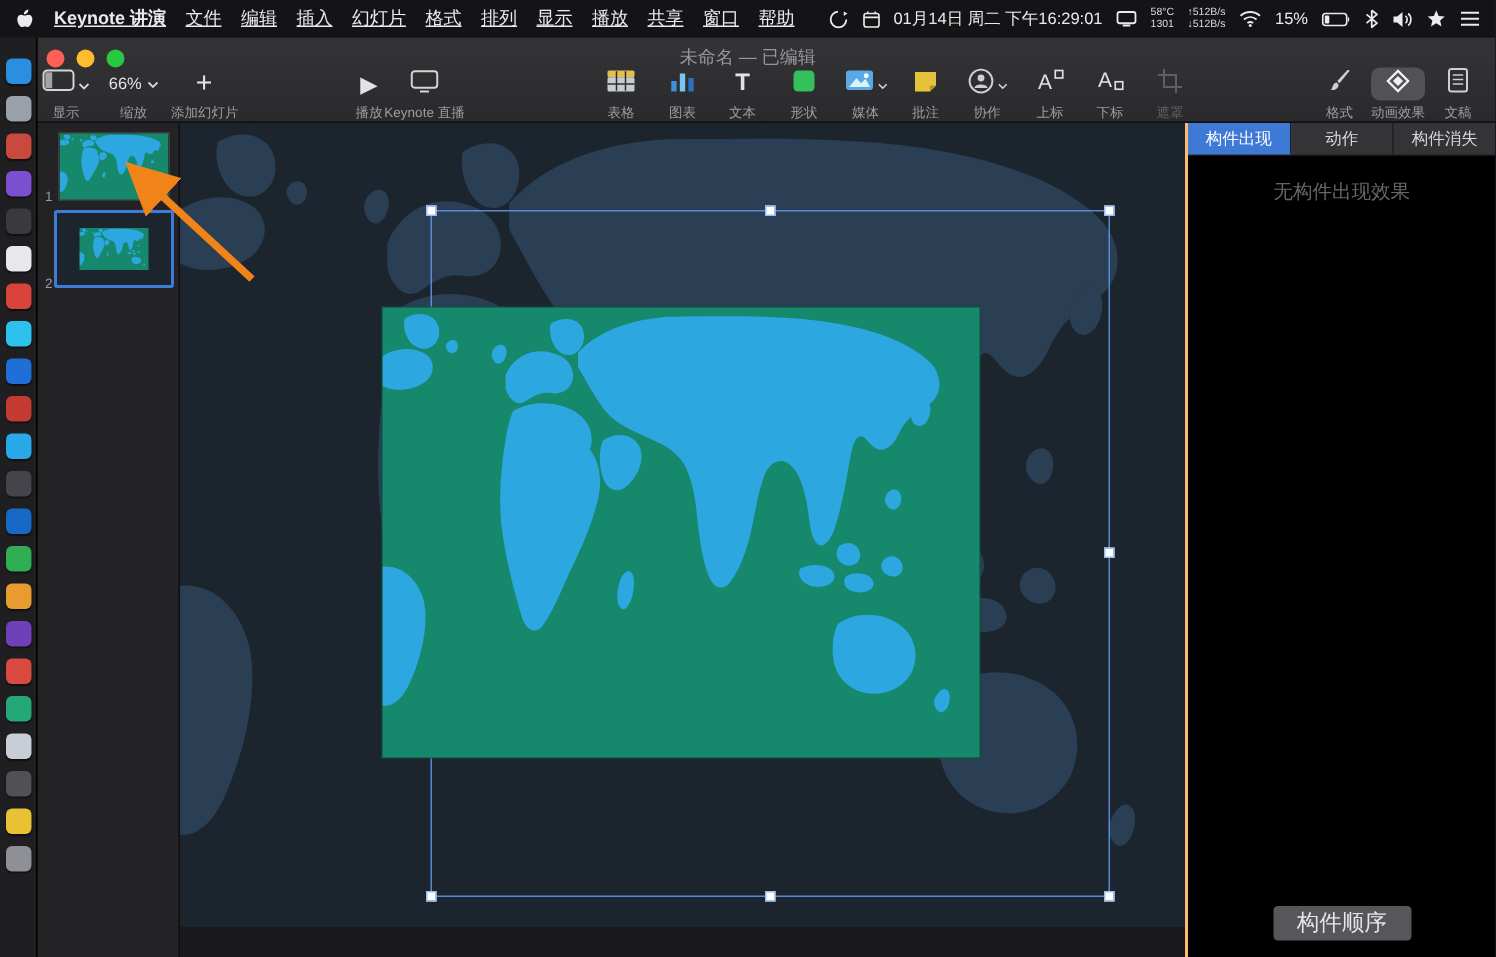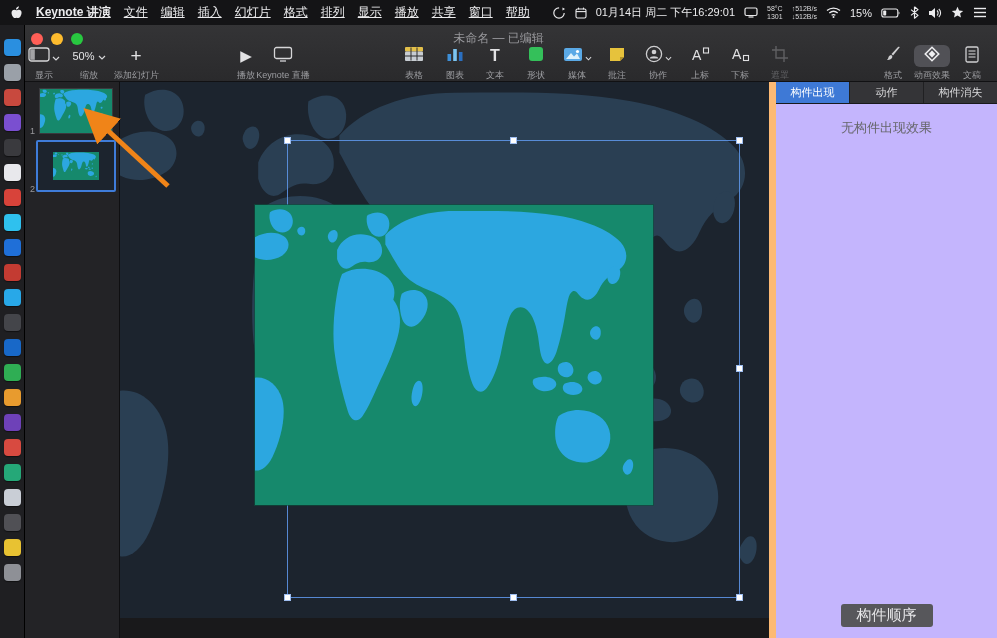--- a/index.html
+++ b/index.html
@@ -57,22 +57,22 @@
   .selection { position:absolute; left:167px; top:58px; width:453px; height:458px;
                border:1px solid rgba(96,154,238,.85); z-index:1; }
   .handle { position:absolute; width:7px; height:7px; background:#fff; border:1px solid #9fbef0; }
   .h-tl{left:-4px;top:-4px;} .h-tm{left:50%;margin-left:-4px;top:-4px;} .h-tr{right:-4px;top:-4px;}
   .h-ml{left:-4px;top:50%;margin-top:-4px;} .h-mr{right:-4px;top:50%;margin-top:-4px;}
   .h-bl{left:-4px;bottom:-4px;} .h-bm{left:50%;margin-left:-4px;bottom:-4px;} .h-br{right:-4px;bottom:-4px;}
   .green-img { position:absolute; left:135px; top:123px; width:398px; height:300px;
                background:#16896c; overflow:hidden; z-index:2; box-shadow:0 0 0 1px rgba(10,80,60,.6); }
 
   
-  .inspector { position:absolute; right:0; top:82px; width:228px; bottom:0; background:#c4b5fd;
-               border-left:7px solid #fdba74; z-index:3; }
+  .inspector { position:absolute; right:0; top:82px; width:207px; bottom:0; background:#000000;
+               border-left:2px solid #fdba74; z-index:3; }
   .insp-tabs { display:flex; height:22px; background:#343437; border-bottom:1px solid #19191b; }
   .insp-tab { flex:1; display:flex; align-items:center; justify-content:center; font-size:11px;
               color:#d8d8da; border-right:1px solid #202022; cursor:default; }
   .insp-tab:last-child { border-right:none; }
   .insp-tab.selected { background:#3e79d6; color:#fff; }
   .insp-empty { margin-top:15px; text-align:center; color:#66666a; font-size:13px; }
   .add-effect { margin:13px 10px 0; height:22px; background:#2e7ceb; border-radius:5px; color:#fff;
                 font-size:12px; display:flex; align-items:center; justify-content:center; cursor:default; }
   .build-order { position:absolute; bottom:11px; left:50%; transform:translateX(-50%);
                  background:#57575b; border-radius:3px; padding:2px 16px; font-size:15px; color:#e6e6e8; white-space:nowrap; }
@@ -226,21 +226,21 @@
                 <path d="M1,1 L4,4 L7,1" fill="none" stroke="#d6d6d8" stroke-width="1.2"></path>
               </svg>
           </span>
         </span>
         <div class="lb">显示</div>
       </div>
 
       <div class="tbi" style="left:67px">
         <span class="ic">
             <span class="zoom-pill">
-          <span>50%</span>
+          <span>66%</span>
           <span><svg width="8" height="5" viewBox="0 0 8 5">
                   <path d="M1,1 L4,4 L7,1" fill="none" stroke="#d6d6d8" stroke-width="1.2"></path>
                 </svg></span>
         </span>
           </span>
         <div class="lb">缩放</div>
       </div>
 
       <div class="tbi" style="left:114px">
         <span class="ic">

